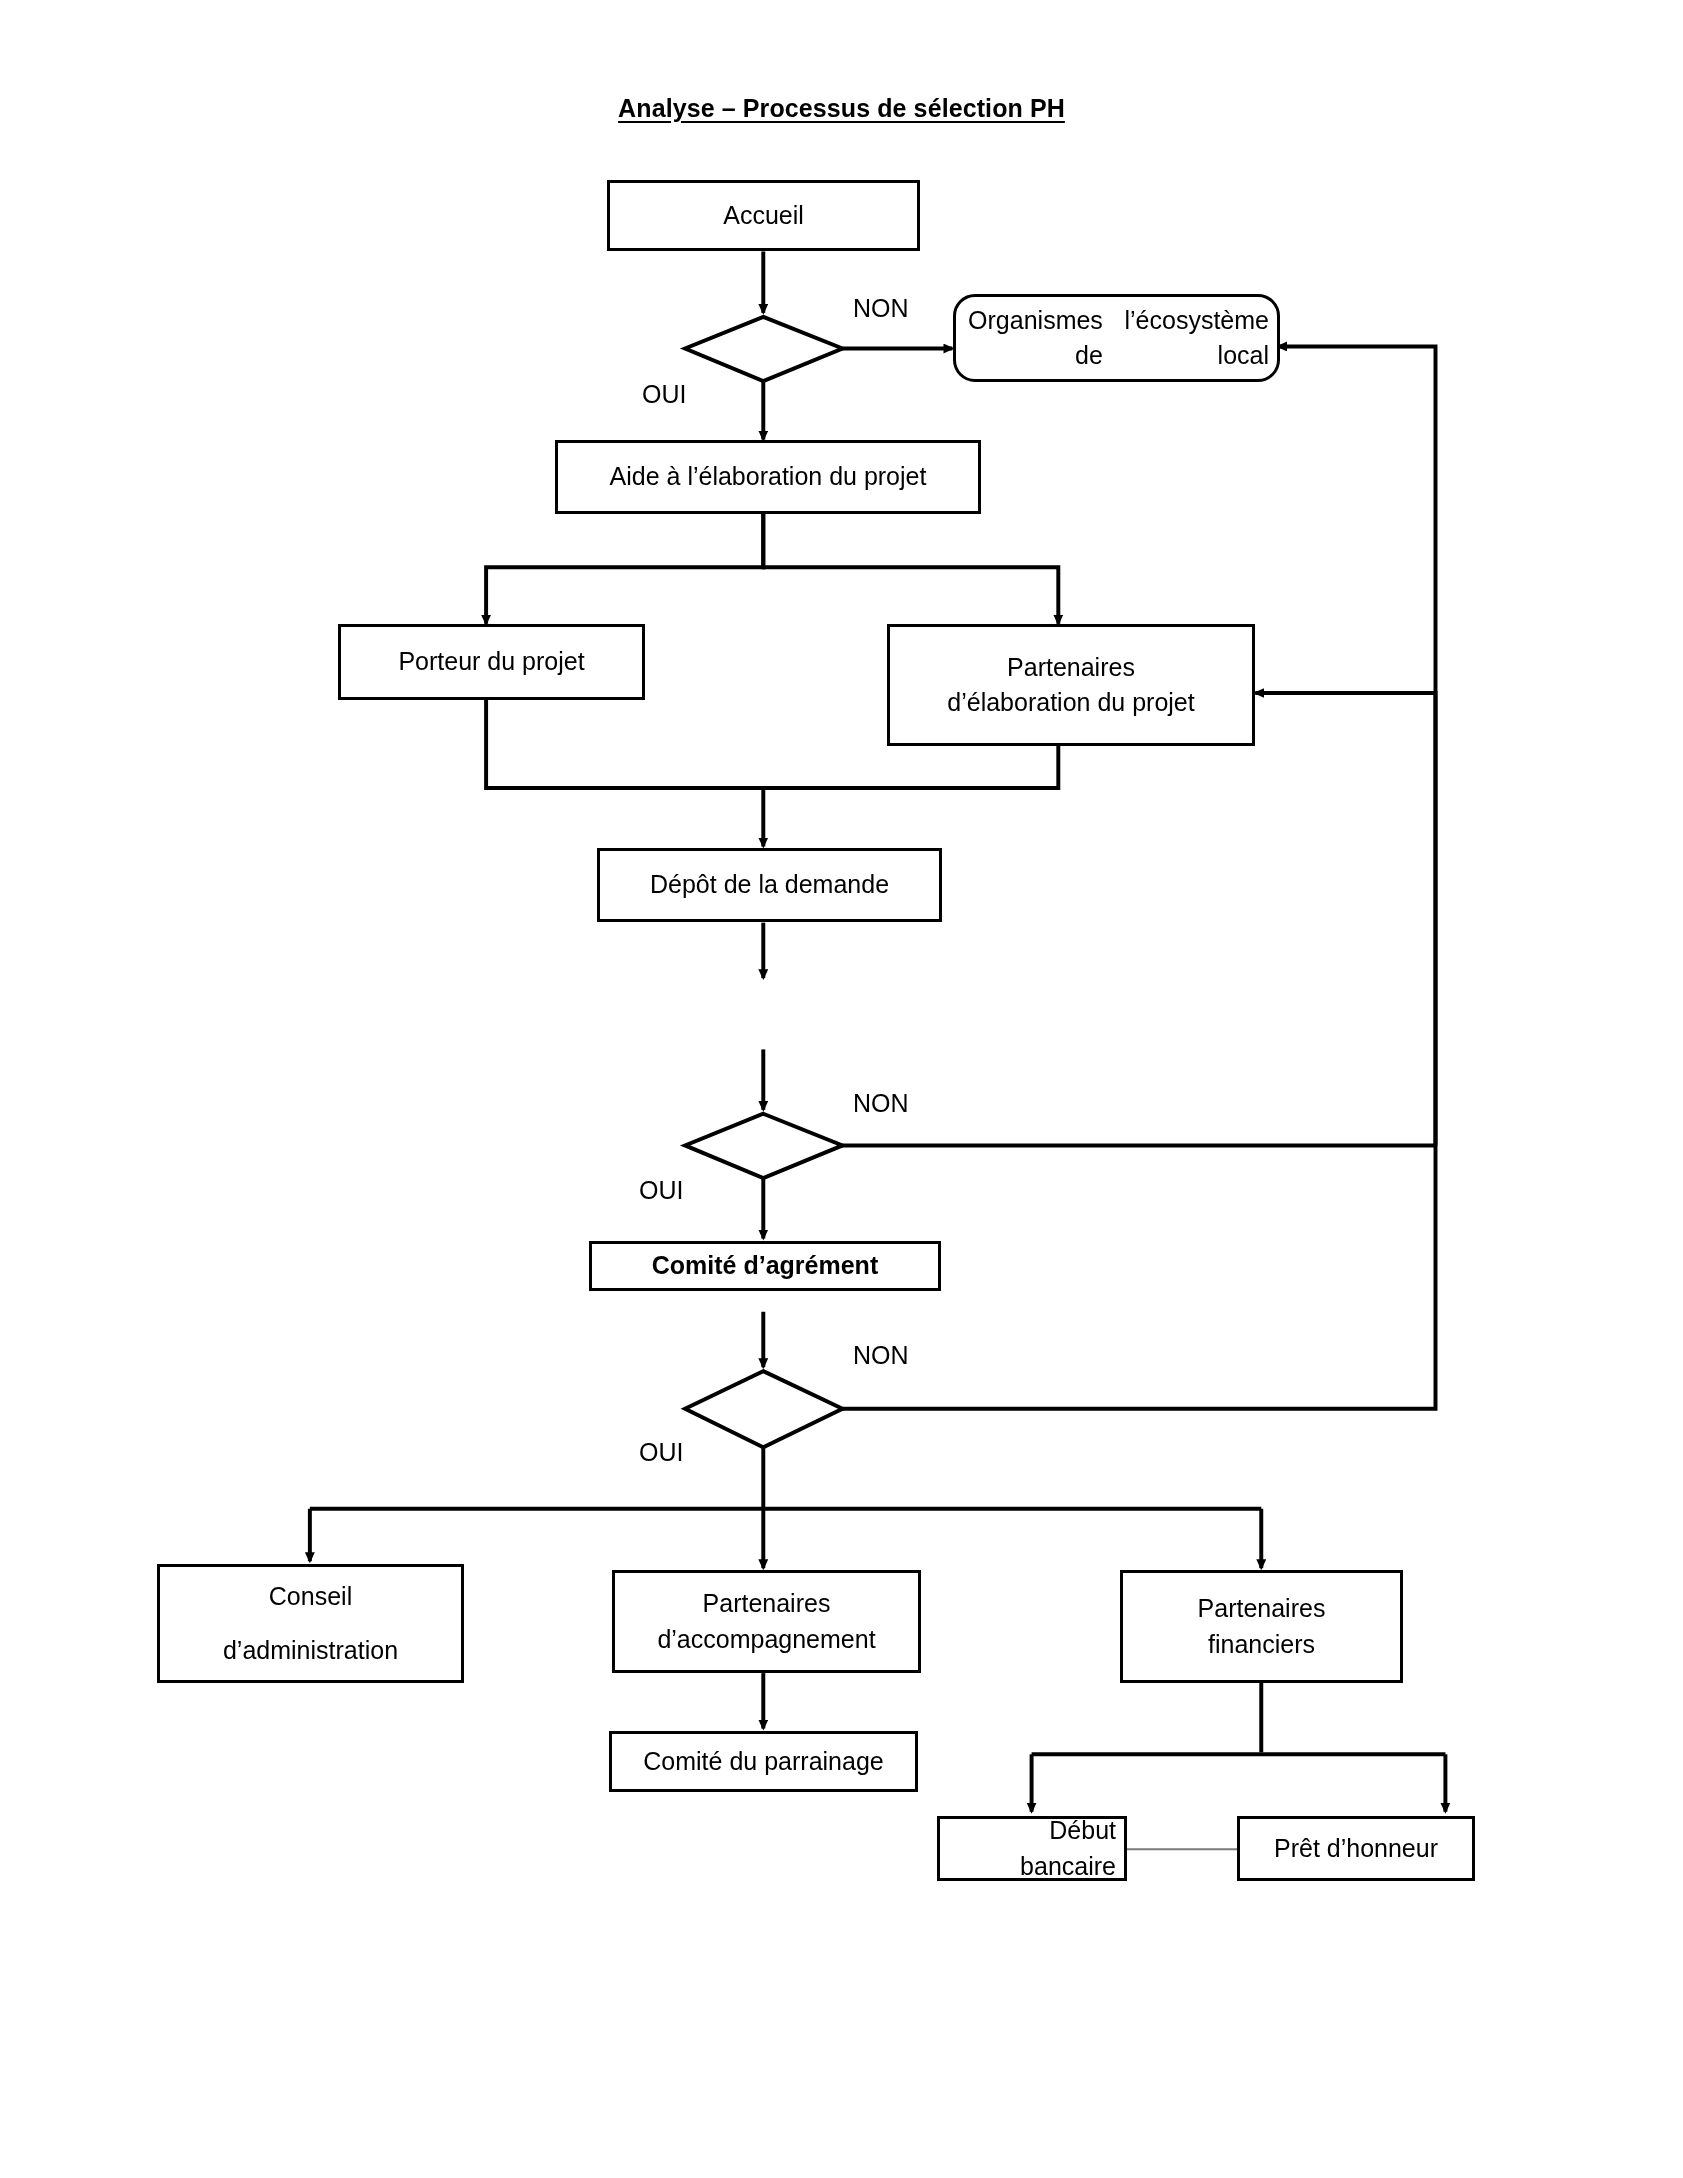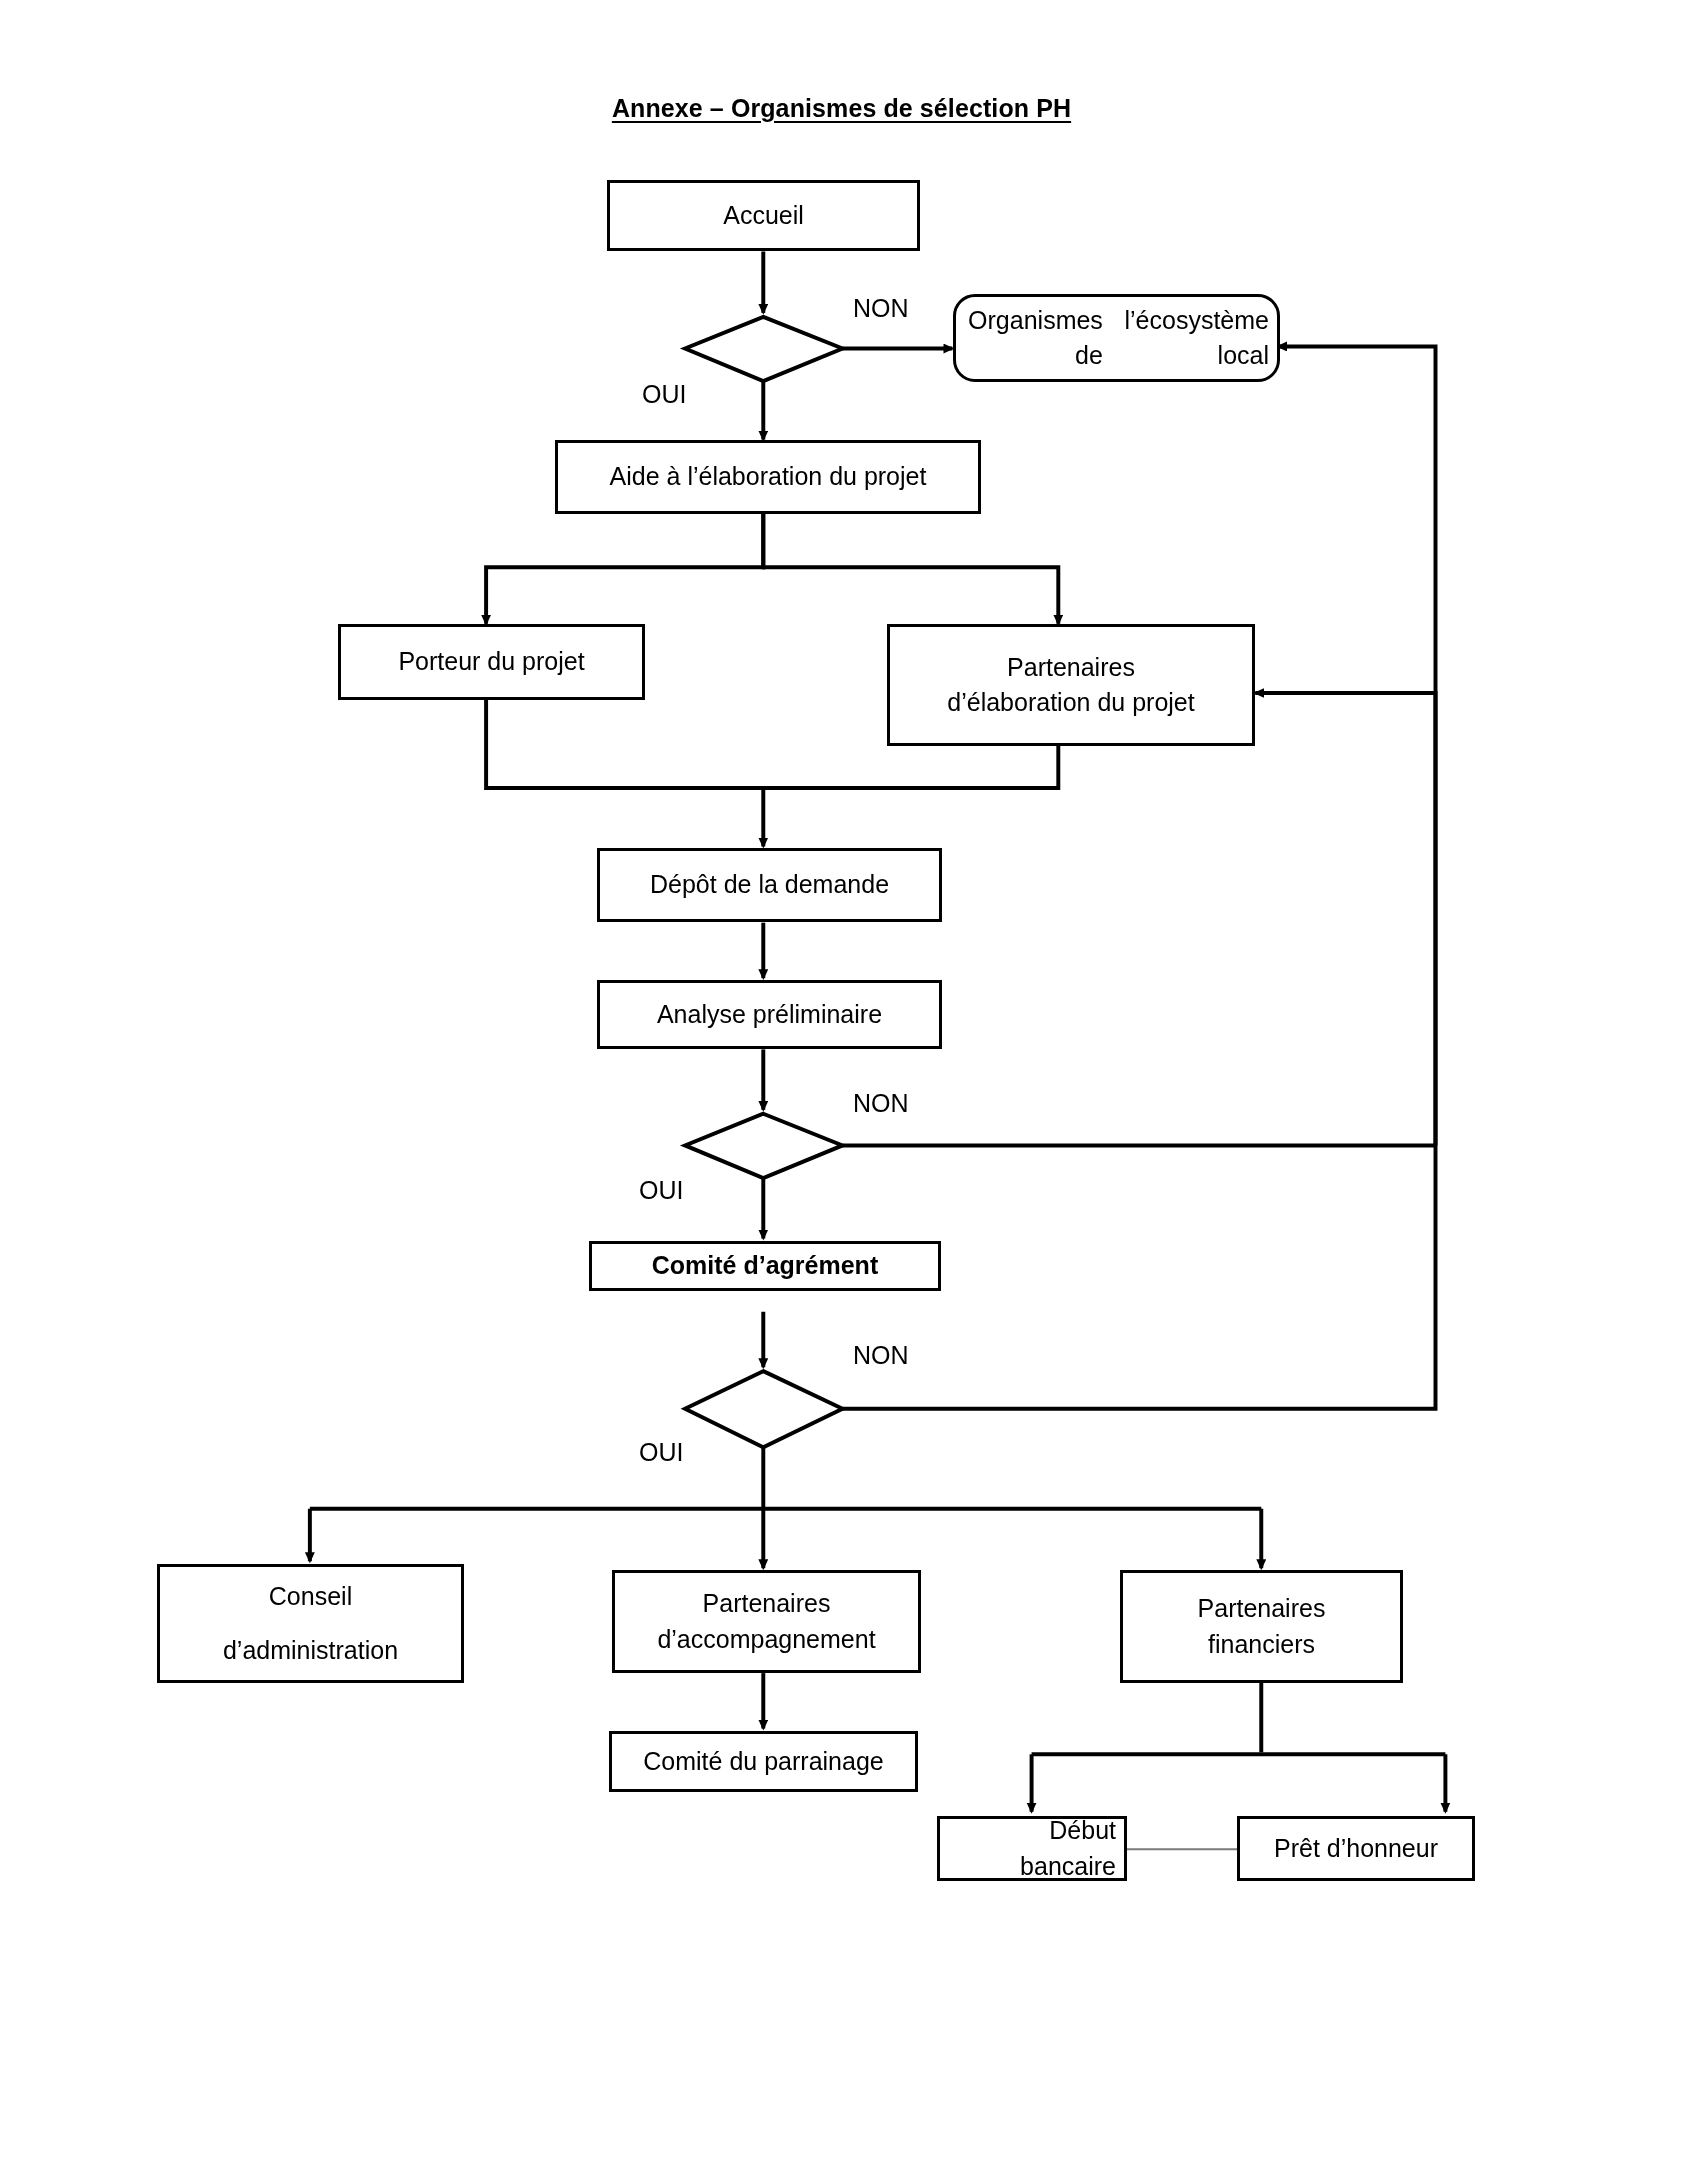--- a/index.html
+++ b/index.html
@@ -40,21 +40,21 @@
   svg line, svg polyline, svg path{ }
   .lk{stroke:#000;stroke-width:4;fill:none;}
   .lk-thin{stroke:#7a7a7a;stroke-width:2;fill:none;}
   .dia{stroke:#000;stroke-width:4;fill:#fff;}
 </style>
 </head>
 <body>
 
 <div id="stage">
 
-  <div class="title"><span>Annexe – Organismes de sélection PH</span></div>
+  <div class="title"><span>Analyse – Processus de sélection PH</span></div>
 
   <svg id="flow" viewBox="0 0 1700 2200">
     <defs>
       <marker id="arrow" markerWidth="12" markerHeight="12" refX="9" refY="5" orient="auto" markerUnits="userSpaceOnUse">
         <path d="M0,0 L11,5 L0,10 z" fill="#000"></path>
       </marker>
     </defs>
 
     <line class="lk" x1="771" y1="254" x2="771" y2="316" marker-end="url(#arrow)"></line>
 
@@ -124,23 +124,20 @@
 
   <div class="node" style="left:887px;top:624px;width:368px;height:122px;flex-direction:column;">
     <span>Partenaires</span>
     <span>d’élaboration du projet</span>
   </div>
 
   <div class="node" style="left:597px;top:848px;width:345px;height:74px;">
     <span>Dépôt de la demande</span>
   </div>
 
-  <div class="node" style="left:597px;top:980px;width:345px;height:69px;">
-    <span>Analyse préliminaire</span>
-  </div>
 
   <div class="node bold" style="left:589px;top:1241px;width:352px;height:50px;">
     <span>Comité d’agrément</span>
   </div>
 
   <div class="node" style="left:157px;top:1564px;width:307px;height:119px;flex-direction:column;gap:19px;">
     <span>Conseil</span>
     <span>d’administration</span>
   </div>
 

